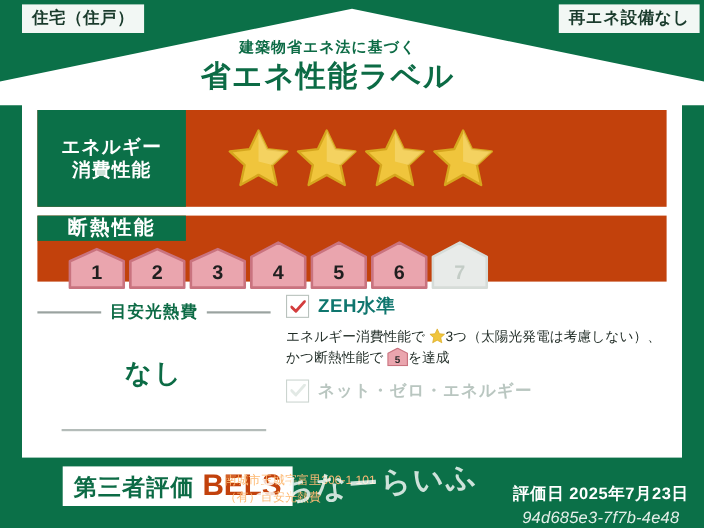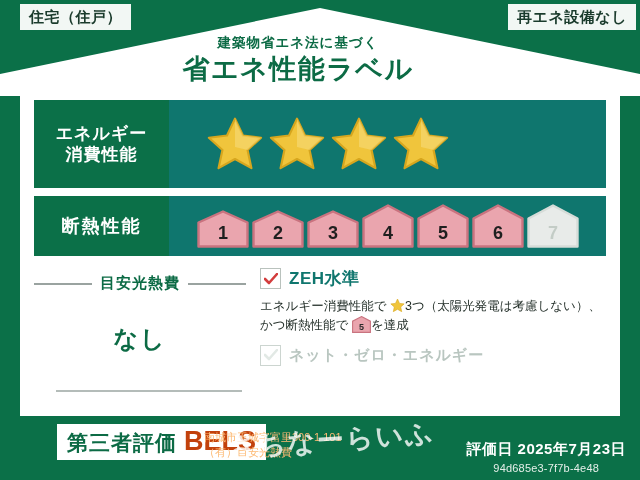--- a/index.html
+++ b/index.html
@@ -55,25 +55,25 @@
   
   .card{
     position:absolute;left:20px;top:90px;width:600px;height:326px;
     background:#ffffff;
     z-index:3;
   }
 
   
   .perf-row{
     position:absolute;left:14px;width:572px;
-    background:#0f766e;
+    background:#c2410c;
     display:flex;align-items:stretch;
   }
   .perf-row.energy{top:10px;height:88px;}
-  .perf-row.insul{top:106px;height:60px;}
+  .perf-row.insul{top:106px;height:60px;flex-direction:column;}
 
   .perf-label{
     background:#0b7048;color:#ffffff;
     font-weight:bold;
     display:flex;flex-direction:column;
     align-items:center;justify-content:center;
     line-height:1.25;
     flex:0 0 auto;
   }
   .perf-row.energy .perf-label{width:135px;font-size:17px;letter-spacing:1px;}
@@ -203,21 +203,21 @@
     color:rgba(255,255,255,.80);
     letter-spacing:2px;
     transform:rotate(-4deg);
     pointer-events:none;
     white-space:nowrap;
   }
   .evaldate{
     position:absolute;right:14px;top:24px;text-align:center;color:#ffffff;
   }
   .evaldate .d{font-size:15px;font-weight:bold;letter-spacing:.5px;white-space:nowrap;}
-  .evaldate .id{font-size:11px;margin-top:3px;letter-spacing:.2px;color:#e5efe9;}
+  .evaldate .id{font-size:15px;margin-top:3px;letter-spacing:.2px;color:#e5efe9;font-style:italic;}
 </style>
 </head>
 <body>
 
 <div id="label-root">
 
   <div class="roof">
     <svg width="640" height="96" viewBox="0 0 640 96">
       <polygon points="0,96 0,74 320,8 640,74 640,96" fill="#ffffff"></polygon>
     </svg>

